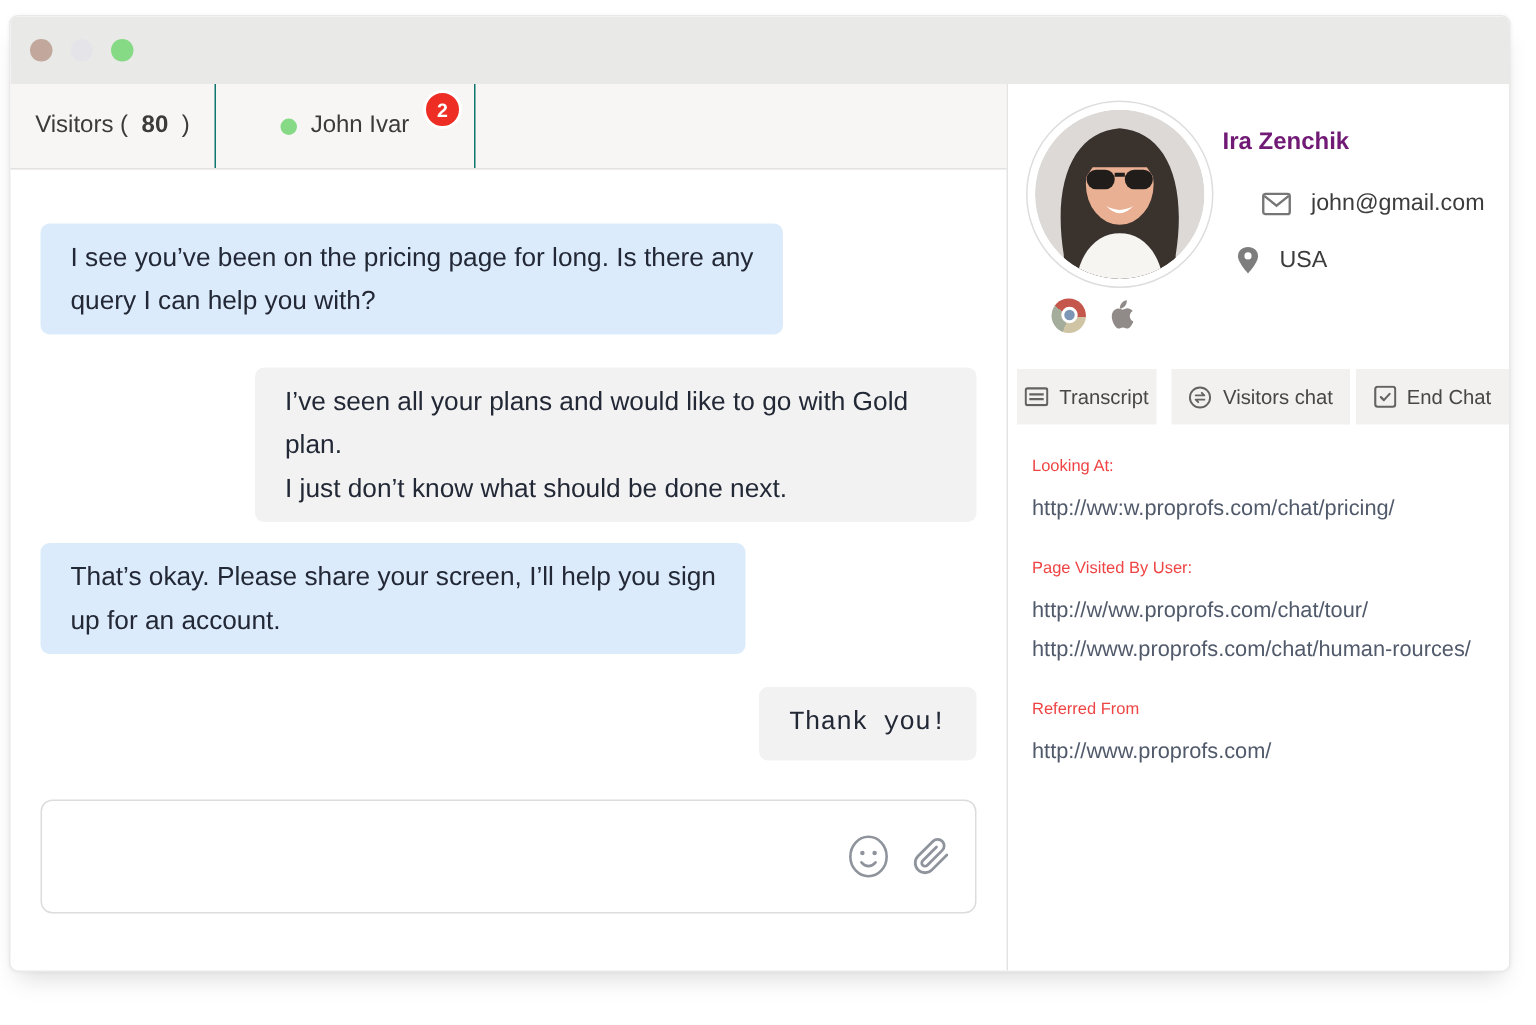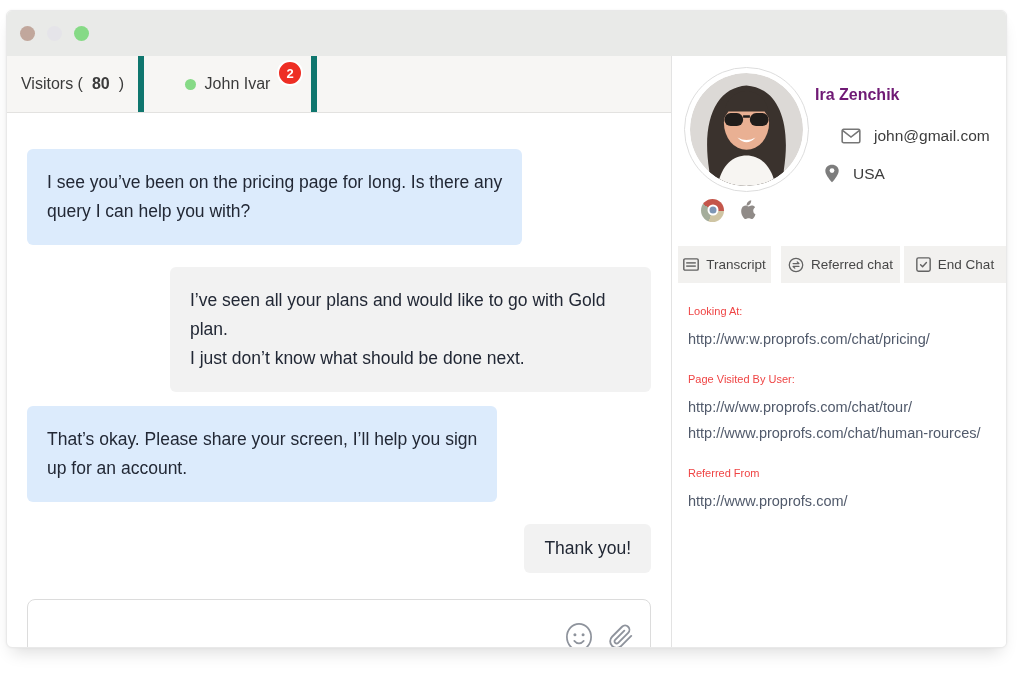--- a/index.html
+++ b/index.html
@@ -20,41 +20,41 @@
   .tdot3 { background:#86da86; }
 
   
   .main { flex:1; display:flex; min-height:0; }
   .left { width:665px; border-right:1px solid #e3e3e3; display:flex; flex-direction:column; }
   .right { flex:1; position:relative; background:#fff; }
 
   
   .tabs { flex:0 0 57px; background:#f7f6f4; border-bottom:1px solid #e3e2e0; display:flex; }
   .tab { position:relative; display:flex; align-items:center; justify-content:center; gap:9px;
-         border-right:6px solid #0f766e; font-size:16px; color:#3b3b3b; cursor:pointer; }
+         border-right:1px solid #0f766e; font-size:16px; color:#3b3b3b; cursor:pointer; }
   .tab-visitors { width:137px; }
   .tab-ira { width:198px; }
   .tab-john { width:173px; }
   .tab b { font-weight:bold; }
   .statusdot { width:11px; height:11px; border-radius:50%; background:#86da86; flex:0 0 11px; }
   .closex { position:absolute; top:4px; right:12px; font-size:17px; color:#3c3c3c; line-height:17px; }
   .badge { position:absolute; top:4px; right:8px; width:26px; height:26px; border-radius:50%;
            background:#ee2e24; border:2px solid #fff; color:#fff; font-size:13px; font-weight:bold;
            display:flex; align-items:center; justify-content:center; }
 
   
   .chatarea { flex:1; padding:20px; overflow:hidden; }
-  .msg { border-radius:6px; padding:19px 20px; font-size:17.5px; line-height:29px; color:#222835;
+  .msg { border-radius:6px; padding:8px 20px; font-size:17.5px; line-height:29px; color:#222835;
          width:fit-content; white-space:pre-line; }
   .agent { background:#dcebfc; }
   .visitor { background:#f2f2f2; }
   .m1 { margin-top:16px; }
   .m2 { margin-top:22px; margin-left:143px; }
   .m3 { margin-top:14px; }
-  .m4 { margin-top:22px; margin-left:auto; padding:10px 20px; }
+  .m4 { margin-top:22px; margin-left:auto; padding:10px 20px;font-family:Liberation Mono, monospace; }
 
   .composer { position:relative; margin-top:26px; height:76px; border:1px solid #dcdcdc; border-radius:8px; background:#fff; }
   .composer textarea { width:100%; height:100%; border:0; outline:none; resize:none; background:transparent;
                        padding:12px 90px 12px 14px; font:16px "Liberation Sans", sans-serif; color:#333; }
   .composer-icons { position:absolute; right:16px; top:50%; transform:translateY(-50%);
                     display:flex; align-items:center; gap:15px; }
   .composer-icons span { display:flex; cursor:pointer; }
 
   
   .avatar-ring { position:absolute; left:12px; top:11px; width:125px; height:125px; border-radius:50%;
@@ -200,21 +200,21 @@
             <line x1="4" y1="6" x2="16" y2="6"></line>
             <line x1="4" y1="10" x2="16" y2="10"></line>
           </svg>
           <span>Transcript</span>
         </div>
         <div class="action action-transfer">
           <svg class="icn" width="16" height="16" viewBox="0 0 20 20" fill="none" stroke="#636363" stroke-width="1.6">
             <circle cx="10" cy="10" r="8.4"></circle>
             <path d="M6.4 8.2h7.2l-2.1-2.1M13.6 11.8H6.4l2.1 2.1" stroke-linecap="round" stroke-linejoin="round"></path>
           </svg>
-          <span>Referred chat</span>
+          <span>Visitors chat</span>
         </div>
         <div class="action action-end">
           <svg class="icn" width="15" height="15" viewBox="0 0 18 18" fill="none" stroke="#636363" stroke-width="1.7">
             <rect x="1" y="1" width="16" height="16" rx="2"></rect>
             <path d="M5.5 9.3l2.4 2.4 4.6-5" stroke-linecap="round" stroke-linejoin="round"></path>
           </svg>
           <span>End Chat</span>
         </div>
       </div>
 

